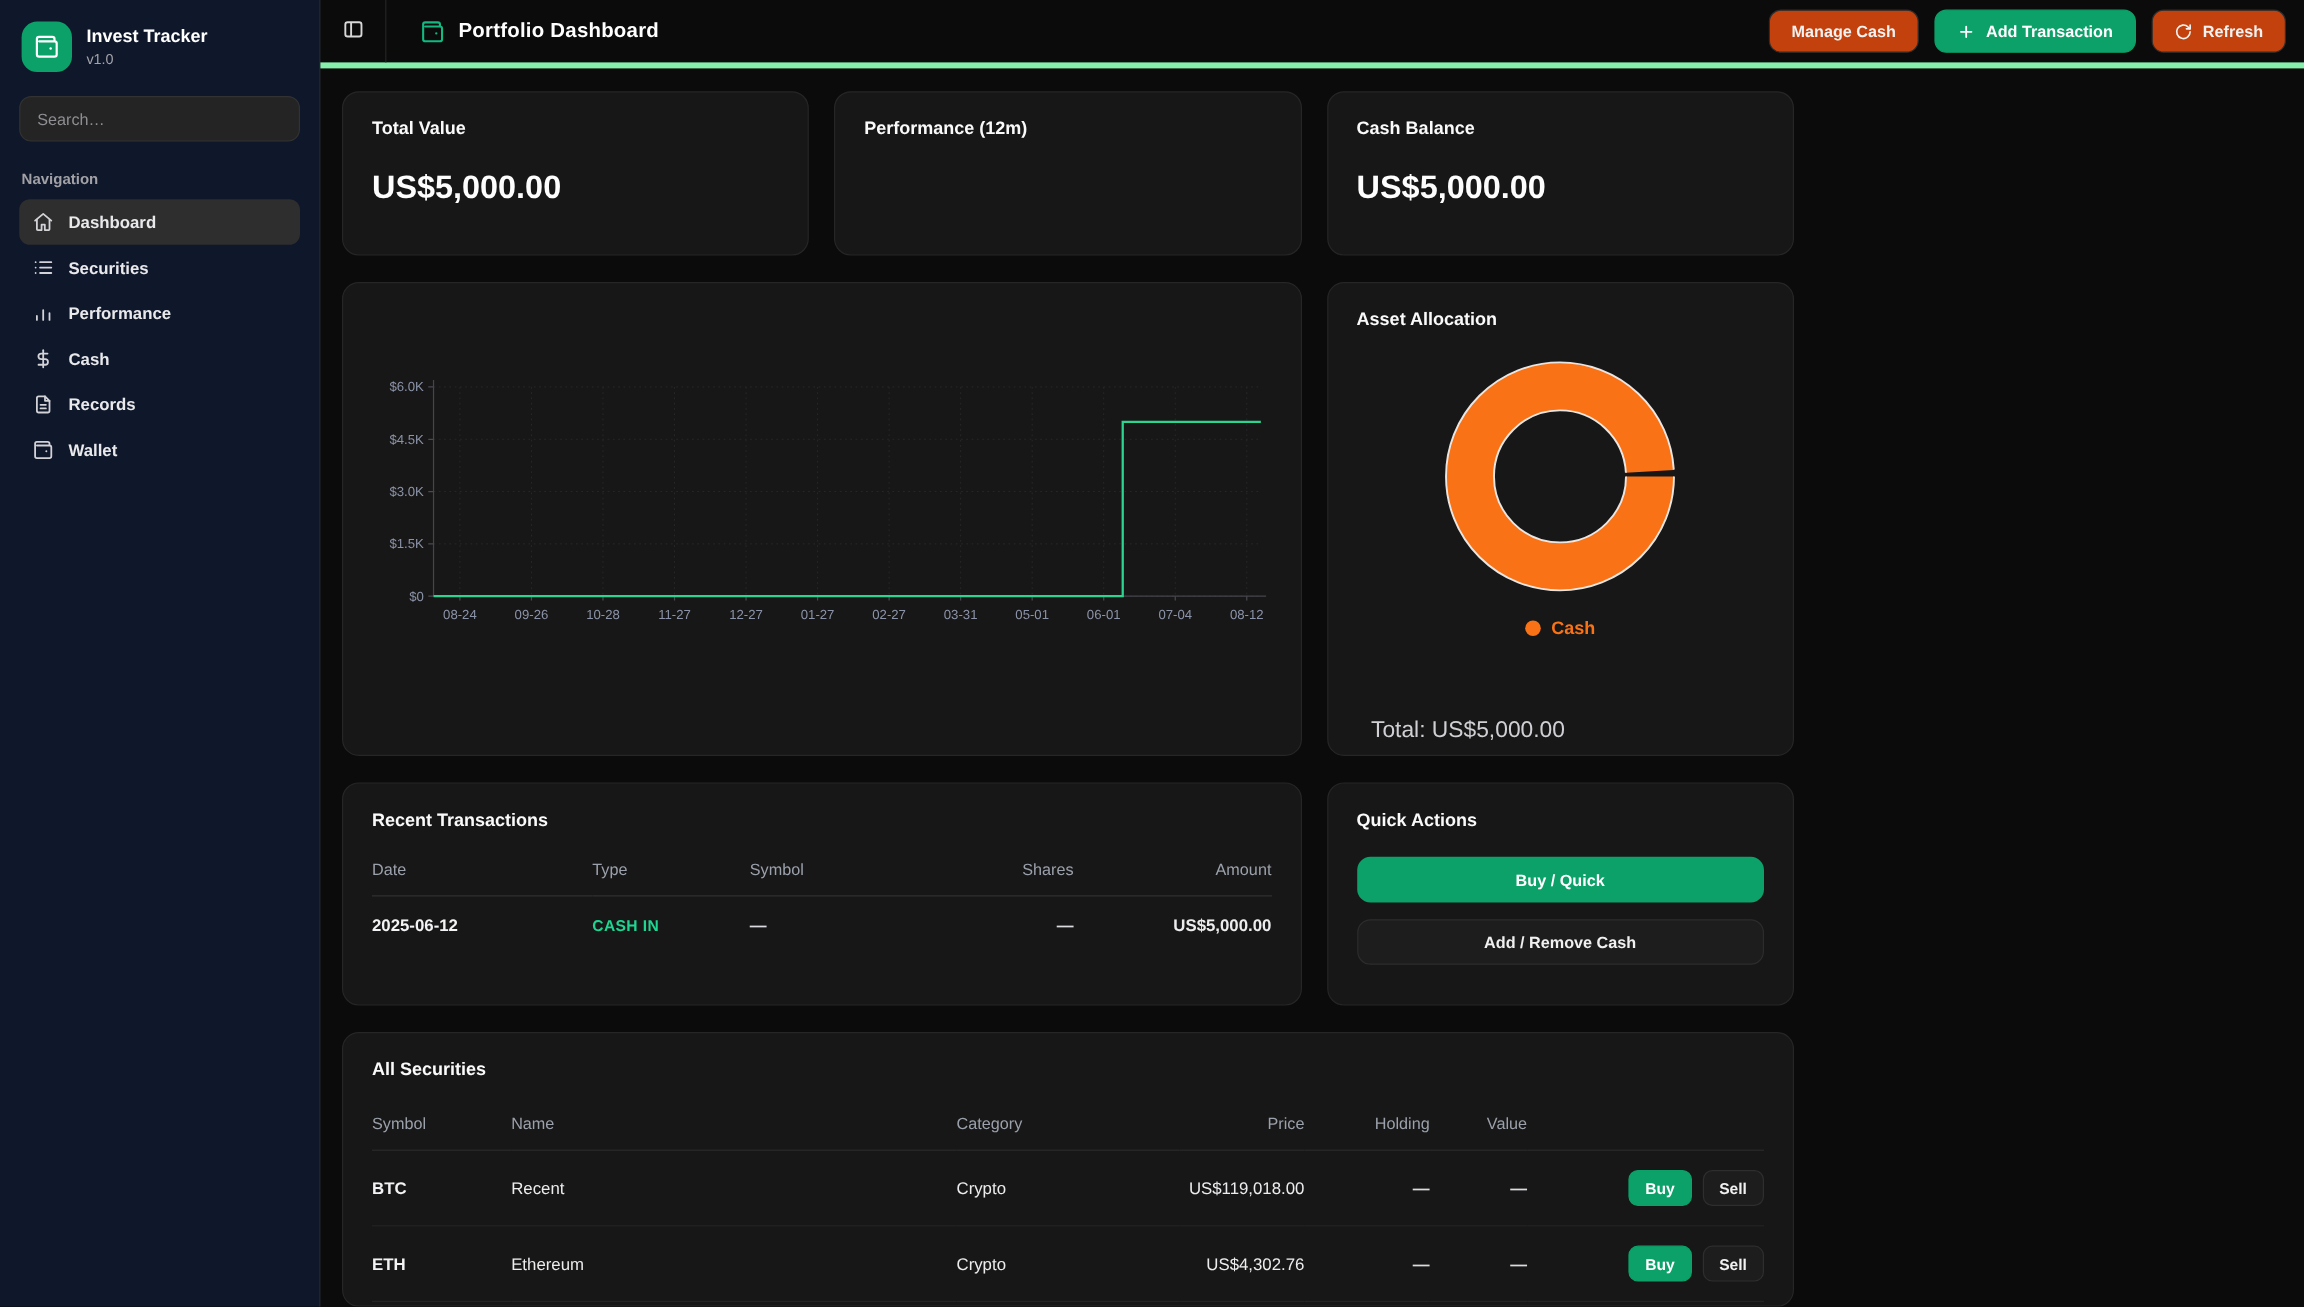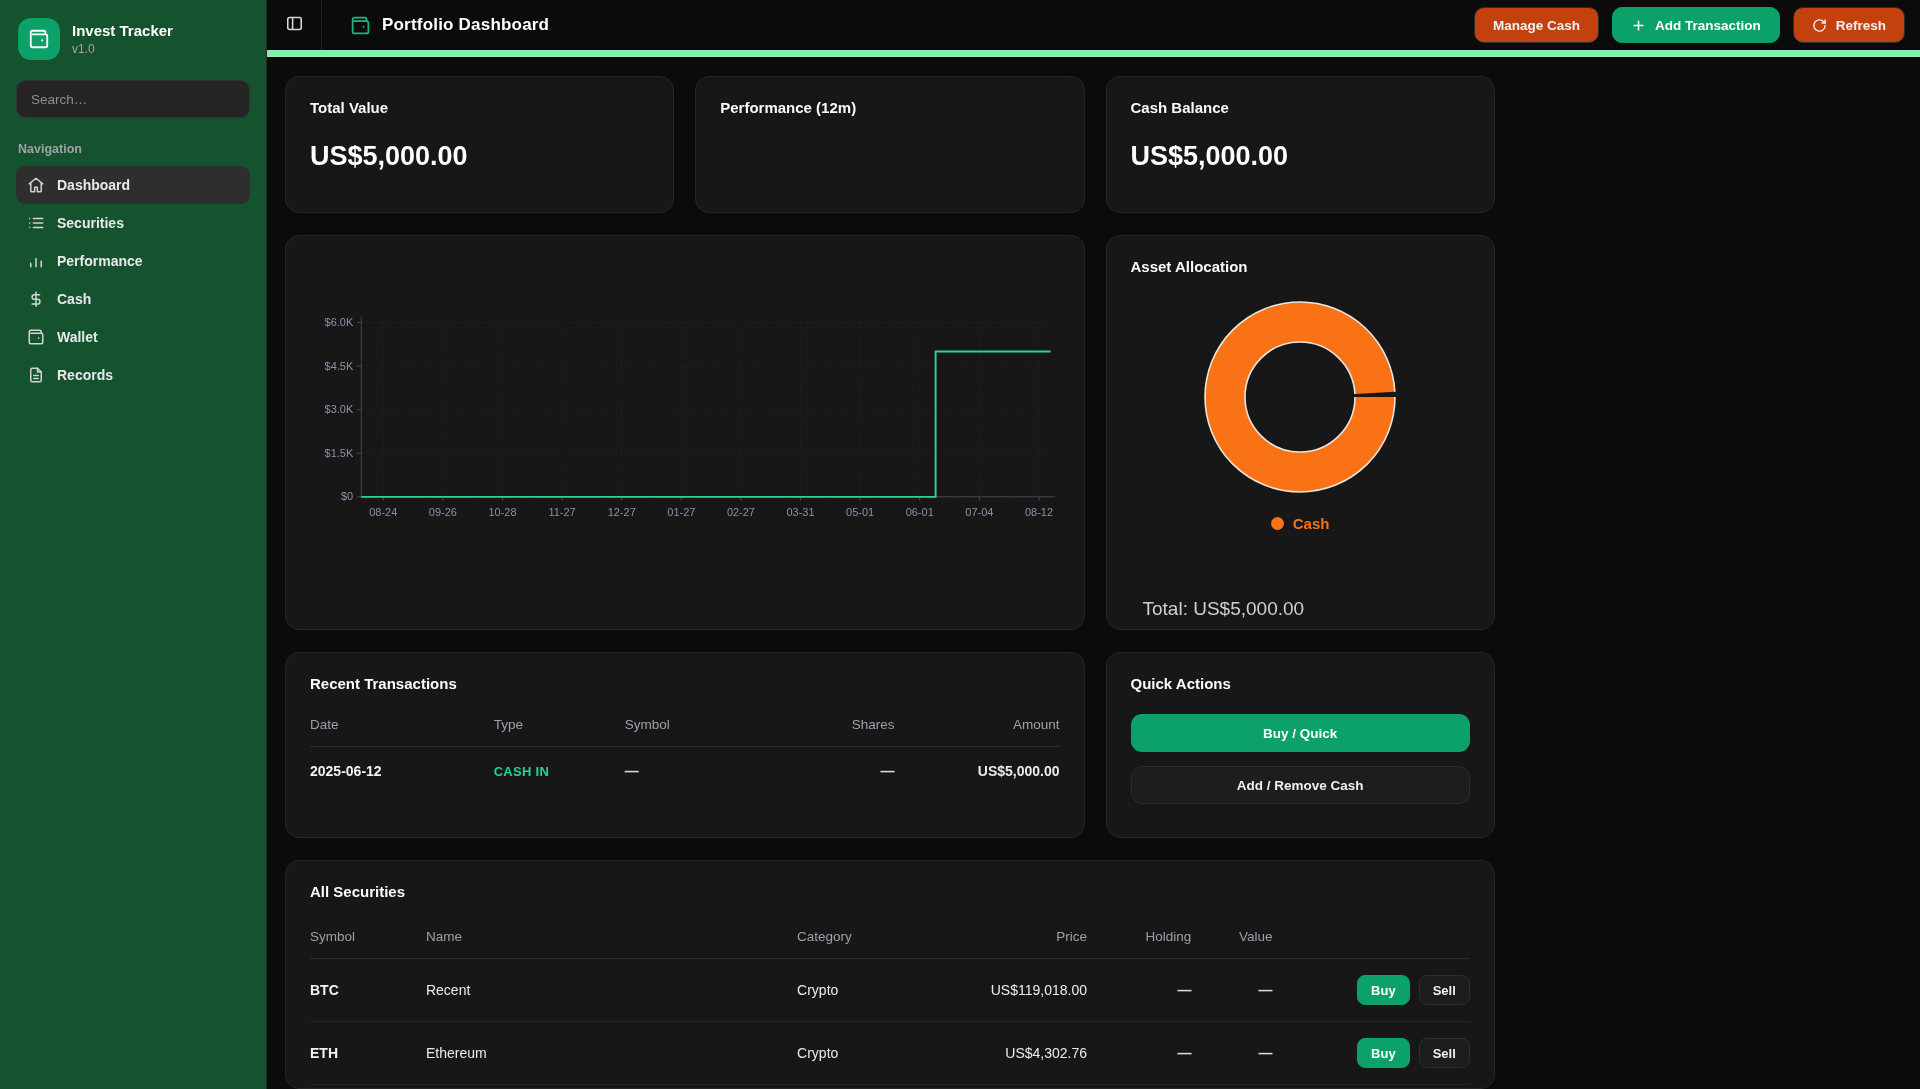--- a/index.html
+++ b/index.html
@@ -5,21 +5,21 @@
   * { margin:0; padding:0; box-sizing:border-box; }
   html,body { width:1920px; height:1089px; overflow:hidden; }
   body {
     background:#0b0b0b; color:#ececec;
     font-family:"Liberation Sans", sans-serif;
   }
   .app { display:flex; width:100%; height:100%; }
 
   
   .sidebar {
-    width:267px; flex-shrink:0; background:#14532d;
+    width:267px; flex-shrink:0; background:#0f172a;
     border-right:1px solid #272727; padding:14px 16px;
   }
   .logo-row { display:flex; align-items:center; gap:12px; margin:4px 2px 20px; }
   .logo-icon {
     width:42px; height:42px; border-radius:13px; background:#0ca168;
     display:flex; align-items:center; justify-content:center; color:#fff;
   }
   .logo-icon svg { width:22px; height:22px; }
   .logo-title { font-size:15px; font-weight:700; color:#ffffff; }
   .logo-version { font-size:12px; color:#a3a3a9; margin-top:3px; }
@@ -34,21 +34,21 @@
     display:flex; align-items:center; gap:12px; height:38px; padding:0 11px;
     border-radius:9px; font-size:14px; font-weight:600; color:#e9e9ec; cursor:pointer;
   }
   .nav-item.active { background:#2e2e2e; }
   .nav-item .icon { width:18px; height:18px; color:#d2d2d7; display:flex; }
   .nav-item .icon svg { width:18px; height:18px; }
 
   
   .main { flex:1; min-width:0; display:flex; flex-direction:column; }
   .topbar {
-    height:57px; flex-shrink:0; border-bottom:7px solid #86efac;
+    height:57px; flex-shrink:0; border-bottom:5px solid #86efac;
     display:flex; align-items:center; padding-right:15px;
   }
   .toggle-btn {
     width:55px; height:100%; display:flex; align-items:center; justify-content:center;
     border-right:1px solid #242424; color:#d8d8d8; background:none; border-top:none;
     border-left:none; border-bottom:none; cursor:pointer;
   }
   .toggle-btn svg { width:19px; height:19px; }
   .title-group { display:flex; align-items:center; gap:11px; margin-left:28px; }
   .title-wallet { color:#12b981; display:flex; }
@@ -182,35 +182,35 @@
             <svg viewBox="0 0 24 24" fill="none" stroke="currentColor" stroke-width="2" stroke-linecap="round" stroke-linejoin="round">
               <path d="M12 2.5v19"></path>
               <path d="M16.8 6.2H9.8a3.1 3.1 0 0 0 0 6.2h4.4a3.1 3.1 0 0 1 0 6.2H6.8"></path>
             </svg>
           </span>
           <span>Cash</span>
         </div>
         <div class="nav-item">
           <span class="icon">
             <svg viewBox="0 0 24 24" fill="none" stroke="currentColor" stroke-width="2" stroke-linecap="round" stroke-linejoin="round">
-              <path d="M19 7V5a2 2 0 0 0-2-2H5a2 2 0 0 0-2 2v14a2 2 0 0 0 2 2h14a2 2 0 0 0 2-2V9a2 2 0 0 0-2-2H5"></path>
-              <circle cx="15.5" cy="13.5" r="1.1" fill="currentColor" stroke="none"></circle>
-            </svg>
-          </span>
-          <span>Wallet</span>
-        </div>
-        <div class="nav-item">
-          <span class="icon">
-            <svg viewBox="0 0 24 24" fill="none" stroke="currentColor" stroke-width="2" stroke-linecap="round" stroke-linejoin="round">
               <path d="M14 3H7a2 2 0 0 0-2 2v14a2 2 0 0 0 2 2h10a2 2 0 0 0 2-2V8z"></path>
               <path d="M14 3v5h5"></path>
               <path d="M9 12.5h6M9 16.5h6"></path>
             </svg>
           </span>
           <span>Records</span>
+        </div>
+        <div class="nav-item">
+          <span class="icon">
+            <svg viewBox="0 0 24 24" fill="none" stroke="currentColor" stroke-width="2" stroke-linecap="round" stroke-linejoin="round">
+              <path d="M19 7V5a2 2 0 0 0-2-2H5a2 2 0 0 0-2 2v14a2 2 0 0 0 2 2h14a2 2 0 0 0 2-2V9a2 2 0 0 0-2-2H5"></path>
+              <circle cx="15.5" cy="13.5" r="1.1" fill="currentColor" stroke="none"></circle>
+            </svg>
+          </span>
+          <span>Wallet</span>
         </div>
       </nav>
   </aside>
 
   <div class="main">
 
     <header class="topbar">
       <button class="toggle-btn">
         <span><svg viewBox="0 0 24 24" fill="none" stroke="currentColor" stroke-width="2" stroke-linejoin="round">
               <rect x="3.5" y="4.5" width="17" height="15" rx="2.5"></rect>

